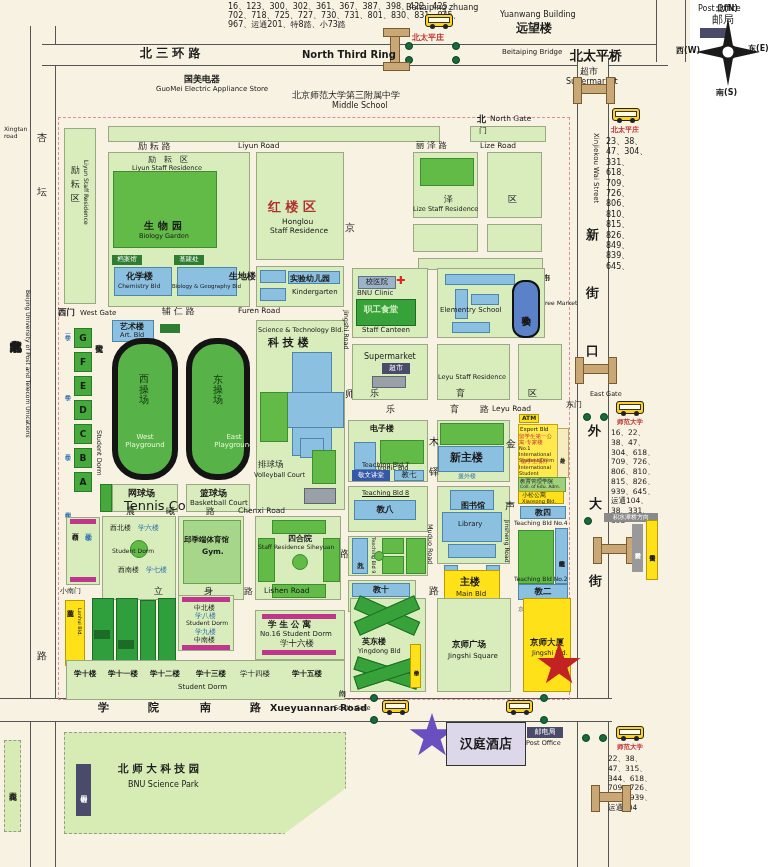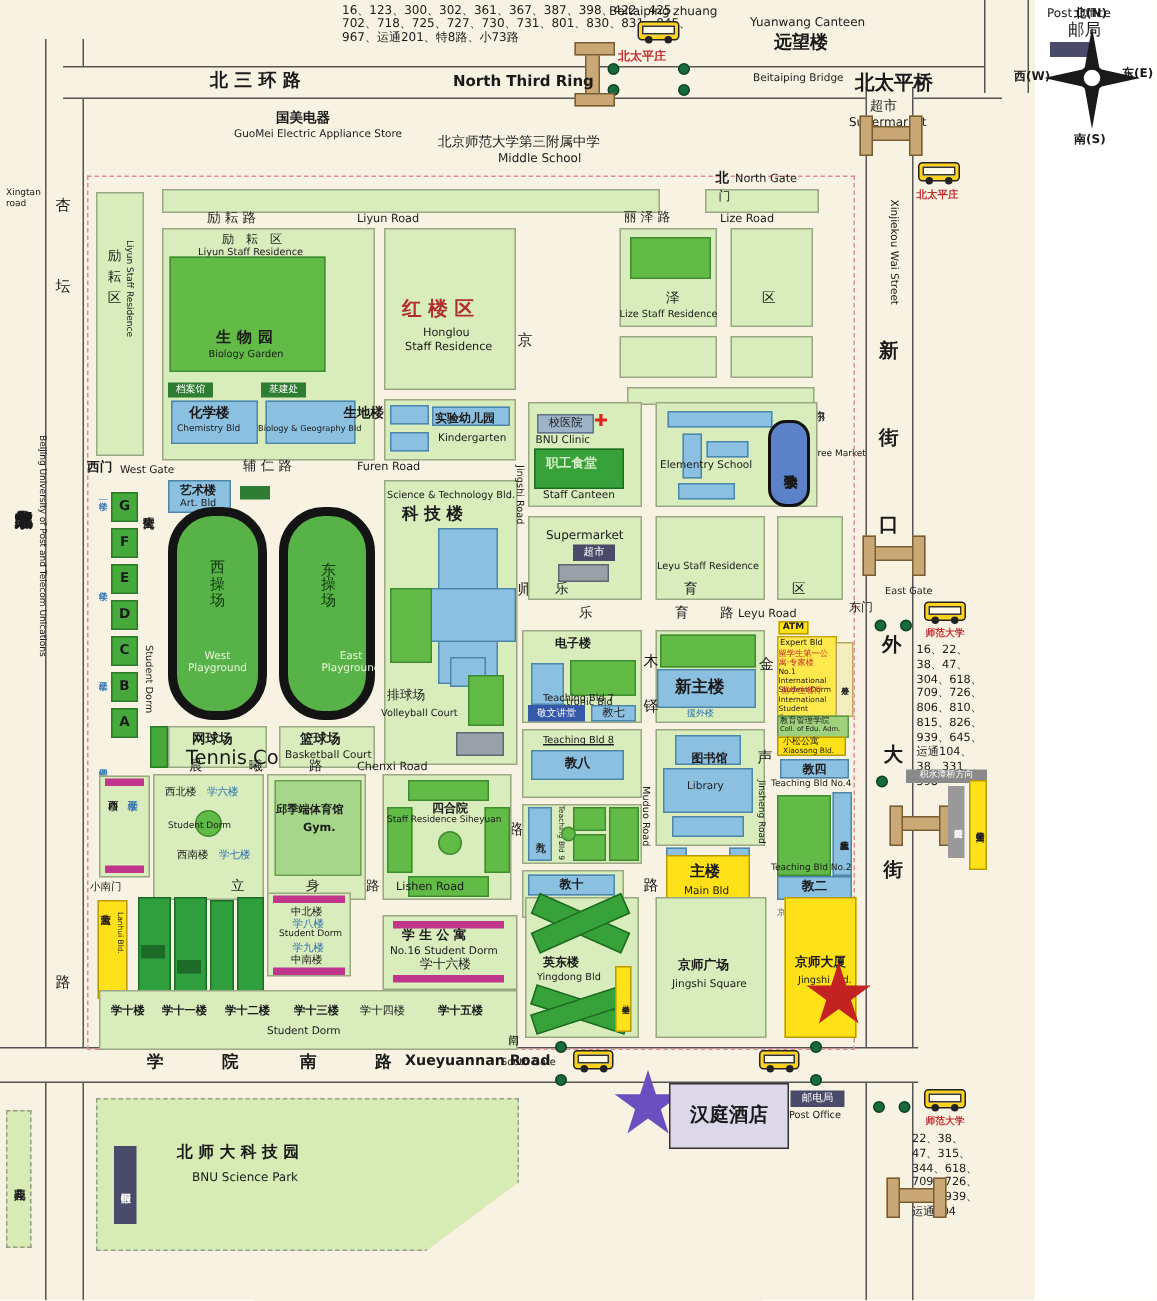--- a/index.html
+++ b/index.html
@@ -55,21 +55,21 @@
   <div class="abs t wrap" style="left:228px;top:2px;width:236px;font-size:8px;">16、123、300、302、361、367、387、398、422、425、702、718、725、727、730、731、801、830、831、845、967、运通201、特8路、小73路</div>
   <div class="abs t" style="left:406px;top:3px;font-size:8px;">Beitaiping zhuang</div>
   <div class="abs bus" style="left:425px;top:14px;width:28px;height:13px;"></div>
   <div class="abs t red" style="left:412px;top:33px;font-size:8px;font-weight:bold;">北太平庄</div>
   <div class="abs dot" style="left:405px;top:42px;"></div>
   <div class="abs dot" style="left:452px;top:42px;"></div>
   <div class="abs dot" style="left:405px;top:56px;"></div>
   <div class="abs dot" style="left:452px;top:56px;"></div>
   <div class="abs fbv" style="left:390px;top:31px;width:10px;height:37px;"></div>
 
-  <div class="abs t" style="left:500px;top:10px;font-size:8px;">Yuanwang Canteen</div>
+  <div class="abs t" style="left:500px;top:10px;font-size:8px;">Yuanwang Building</div>
   <div class="abs t" style="left:516px;top:22px;font-size:12px;font-weight:bold;">远望楼</div>
 
   <div class="abs t" style="left:698px;top:4px;font-size:8px;">Post Office</div>
   <div class="abs t" style="left:712px;top:14px;font-size:11px;">邮局</div>
   <div class="abs slate" style="left:700px;top:28px;width:26px;height:10px;"></div>
 
   <div class="abs t" style="left:140px;top:47px;font-size:12px;font-weight:bold;">北  三  环  路</div>
   <div class="abs t" style="left:302px;top:49px;font-size:10px;font-weight:bold;">North Third Ring</div>
   <div class="abs t" style="left:502px;top:48px;font-size:7px;">Beitaiping Bridge</div>
   <div class="abs t" style="left:570px;top:49px;font-size:13px;font-weight:bold;">北太平桥</div>
@@ -78,20 +78,21 @@
   <div class="abs t" style="left:566px;top:77px;font-size:8px;">Supermarket</div>
   <div class="abs fbh" style="left:576px;top:84px;width:36px;height:10px;"></div>
 
   <div class="abs t" style="left:184px;top:74px;font-size:9px;font-weight:bold;">国美电器</div>
   <div class="abs t" style="left:156px;top:85px;font-size:7px;">GuoMei Electric Appliance Store</div>
   <div class="abs t" style="left:292px;top:90px;font-size:9px;">北京师范大学第三附属中学</div>
   <div class="abs t" style="left:332px;top:101px;font-size:8px;">Middle School</div>
 
   <div class="abs bus" style="left:612px;top:108px;width:28px;height:13px;"></div>
   <div class="abs t red" style="left:611px;top:126px;font-size:7px;font-weight:bold;">北太平庄</div>
+  <div class="abs t wrap" style="left:606px;top:137px;width:46px;font-size:8px;line-height:1.3;">23、38、47、304、331、618、709、726、806、810、815、826、849、839、645、</div>
   <div class="abs t ven" style="left:592px;top:133px;font-size:7px;">Xinjiekou Wai Street</div>
 
   <div class="abs t" style="left:586px;top:228px;font-size:13px;font-weight:bold;">新</div>
   <div class="abs t" style="left:586px;top:286px;font-size:13px;font-weight:bold;">街</div>
   <div class="abs t" style="left:586px;top:344px;font-size:13px;font-weight:bold;">口</div>
   <div class="abs t" style="left:588px;top:424px;font-size:13px;font-weight:bold;">外</div>
   <div class="abs t" style="left:589px;top:497px;font-size:13px;font-weight:bold;">大</div>
   <div class="abs t" style="left:589px;top:574px;font-size:13px;font-weight:bold;">街</div>
 
   <div class="abs t wrap" style="left:4px;top:126px;width:26px;font-size:6px;">Xingtan road</div>

